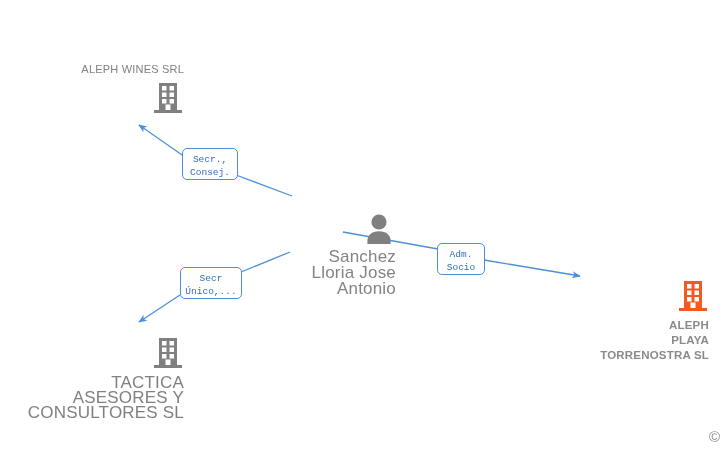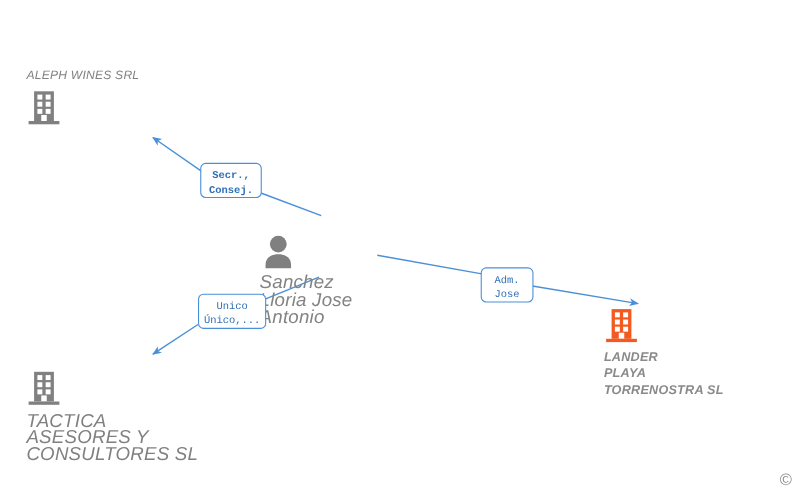--- a/index.html
+++ b/index.html
@@ -25,24 +25,23 @@
     left: 0;
     top: 0;
     width: 728px;
     height: 450px;
     pointer-events: none;
   }
 
   
   .node {
     position: absolute;
-    text-align: left;
+    text-align: right;
     width: 160px;
     margin-left: -80px;
-    font-style: italic;
   }
   .node .icon-wrap {
     display: block;
     line-height: 0;
   }
   .node .node-label {
     display: block;
     color: #808080;
     font-size: 17px;
     line-height: 15px;
@@ -195,31 +194,31 @@
         <rect x="10" y="5" width="4.5" height="4.5" fill="#ffffff"></rect>
         <rect x="17.5" y="5" width="4.5" height="4.5" fill="#ffffff"></rect>
         <rect x="10" y="11.5" width="4.5" height="4.5" fill="#ffffff"></rect>
         <rect x="17.5" y="11.5" width="4.5" height="4.5" fill="#ffffff"></rect>
         <rect x="10" y="18" width="4.5" height="4.5" fill="#ffffff"></rect>
         <rect x="17.5" y="18" width="4.5" height="4.5" fill="#ffffff"></rect>
         <rect x="13.5" y="23.5" width="5" height="5.5" fill="#ffffff"></rect>
         <rect x="2" y="29" width="28" height="3" fill="#f4591f"></rect>
       </svg>
     </span>
-    <span class="node-label">LANDER
+    <span class="node-label">ALEPH
 PLAYA
 TORRENOSTRA SL</span>
   </div>
 
-  <div class="chip" style="left:182px; top:148px; width:56px; height:32px;font-weight:bold;">Secr.,
+  <div class="chip" style="left:182px; top:148px; width:56px; height:32px;">Secr.,
 Consej.</div>
 
-  <div class="chip" style="left:180px; top:267px; width:62px; height:32px;">Unico
+  <div class="chip" style="left:180px; top:267px; width:62px; height:32px;">Secr
 Único,...</div>
 
   <div class="chip" style="left:437px; top:243px; width:48px; height:32px;">Adm.
-Jose</div>
+Socio</div>
 
   <div class="watermark">
     <span class="wm-c">©</span>
   </div>
 
 </div>
 
 </body></html>

